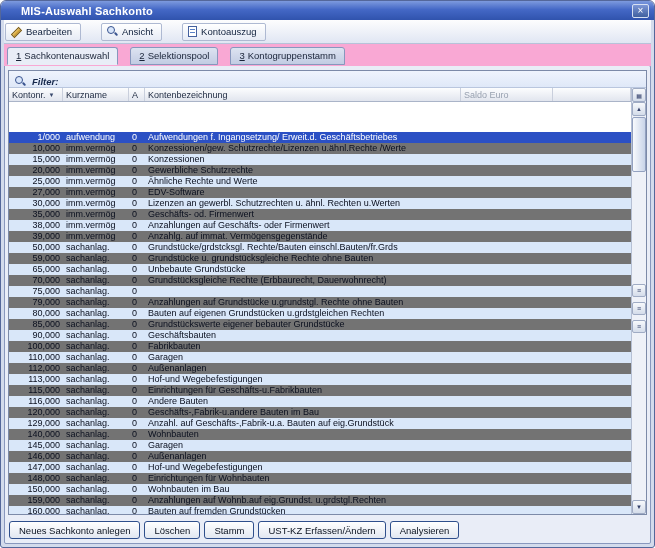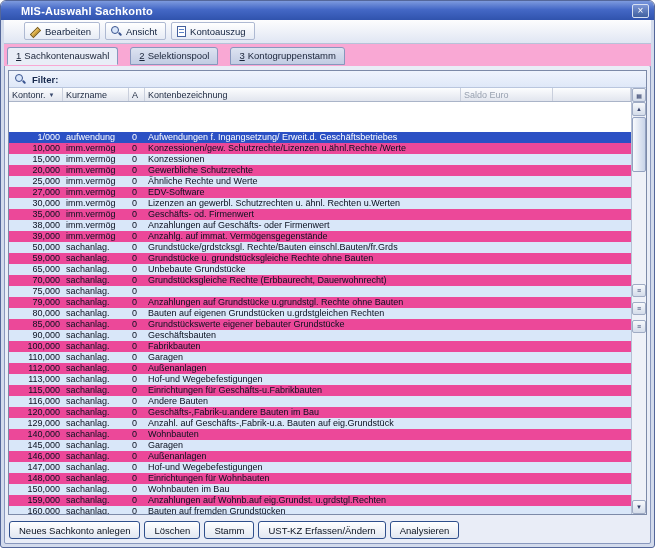--- a/index.html
+++ b/index.html
@@ -21,21 +21,21 @@
   .title { color: #fff; font-weight: bold; font-size: 11px; flex: 1; letter-spacing: .2px; }
   .close-btn {
     width: 17px; height: 14px; background: linear-gradient(#7d96d6, #40609f);
     border: 1px solid #d7e0f2; border-radius: 2px; color: #fff; font-size: 10px;
     line-height: 12px; text-align: center; cursor: pointer; font-family: "Liberation Sans", sans-serif;
   }
 
   
   .toolbar {
     height: 24px; flex: 0 0 24px; background: linear-gradient(#fdfdfe, #e0e6f3);
-    border-bottom: 1px solid #b7c2d9; display: flex; gap: 5px; padding: 2px 20px;
+    border-bottom: 1px solid #b7c2d9; display: flex; align-items: center; gap: 20px; padding: 2px 1px;
   }
   .tb-btn {
     display: flex; align-items: center; gap: 4px; font: 9.5px "Liberation Sans", sans-serif;
     padding: 0 8px 0 5px; background: linear-gradient(#ffffff, #e6ebf5);
     border: 1px solid #aeb9d2; border-radius: 2px; height: 18px; cursor: pointer; color: #10203c;
   }
   .ico { display: inline-block; flex: 0 0 auto; }
   .pencil-ico { width: 11px; height: 11px; position: relative; }
   .pencil-ico::before {
     content: ""; position: absolute; left: 0px; top: 4px; width: 9px; height: 3px;
@@ -72,42 +72,42 @@
   
   .tabpanel {
     flex: 1; background: #e9edf7; border: 1px solid #8897bd; border-radius: 0 2px 2px 2px;
     padding: 4px 3px 2px; display: flex; flex-direction: column; overflow: hidden;
   }
 
   
   .gridbox { flex: 1; border: 1px solid #7c8aa8; background: #fff; display: flex; flex-direction: column; overflow: hidden; }
   .filterrow {
     flex: 0 0 17px; background: linear-gradient(#eff4fd, #dfe8f8);
-    border-bottom: 1px solid #b9c6de; display: flex; align-items: center; gap: 6px; padding: 0 6px;
+    border-bottom: 1px solid #b9c6de; display: flex; align-items: flex-end; gap: 6px; padding: 0 6px; font-style: italic;
   }
   .filter-label { font-size: 9.5px; font-weight: bold; color: #17294d; }
 
   .gridwrap { flex: 1; display: flex; overflow: hidden; }
   .gridmain { flex: 1; display: flex; flex-direction: column; overflow: hidden; }
 
   .ghead {
     flex: 0 0 14px; display: flex; background: linear-gradient(#fcfdfe, #e1e5ee);
     border-bottom: 1px solid #aab4c8; font-size: 9px; color: #1d2940;
   }
   .ghead .hc { border-right: 1px solid #c9cfdc; padding: 0 3px; display: flex; align-items: center; overflow: hidden; white-space: nowrap; cursor: pointer; }
   .h0 { width: 54px; }
   .h1 { width: 66px; }
   .h2 { width: 16px; }
   .h3 { width: 316px; }
   .h4 { width: 92px; color: #98a1b0; }
   .hfill { flex: 1; border-right: none; cursor: default; }
   .sort-glyph { font-size: 6px; margin-left: 3px; color: #3a4a6e; }
 
   .rows { flex: 0 0 auto; margin-top: 30px; }
-  .row { height: 11px; display: flex; font-size: 9px; line-height: 11px; color: #0a0f1e; background: #ec4899; cursor: default; }
+  .row { height: 11px; display: flex; font-size: 9px; line-height: 11px; color: #0a0f1e; background: #737373; cursor: default; }
   .row.alt { background: #d9e7f9; }
   .row.sel { background: #2b50c4; color: #fff; }
   .row span { padding: 0 3px; overflow: hidden; white-space: nowrap; }
   .c0 { width: 54px; text-align: right; }
   .c1 { width: 66px; }
   .c2 { width: 16px; }
   .c3 { width: 316px; }
   .c4 { width: 92px; text-align: right; }
   .cfill { flex: 1; }
   .grid-filler { flex: 1; background: #dfeafa; }

